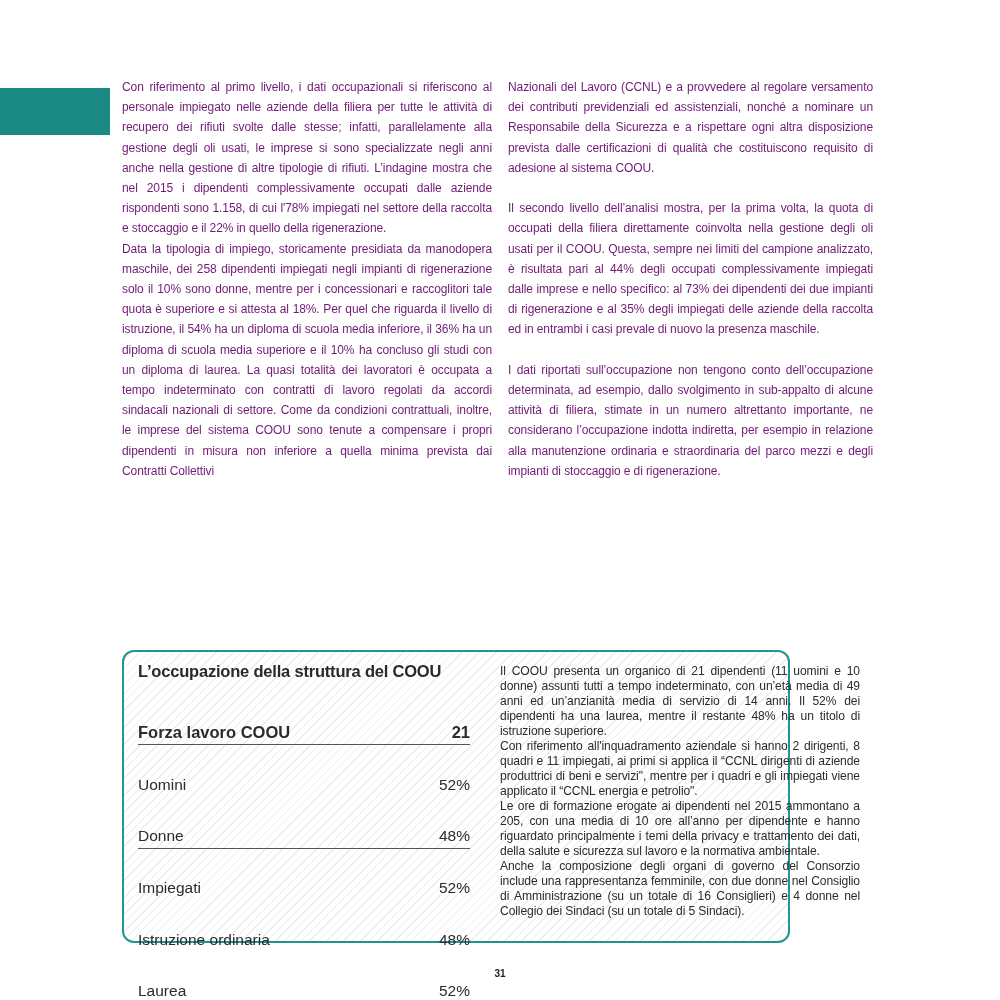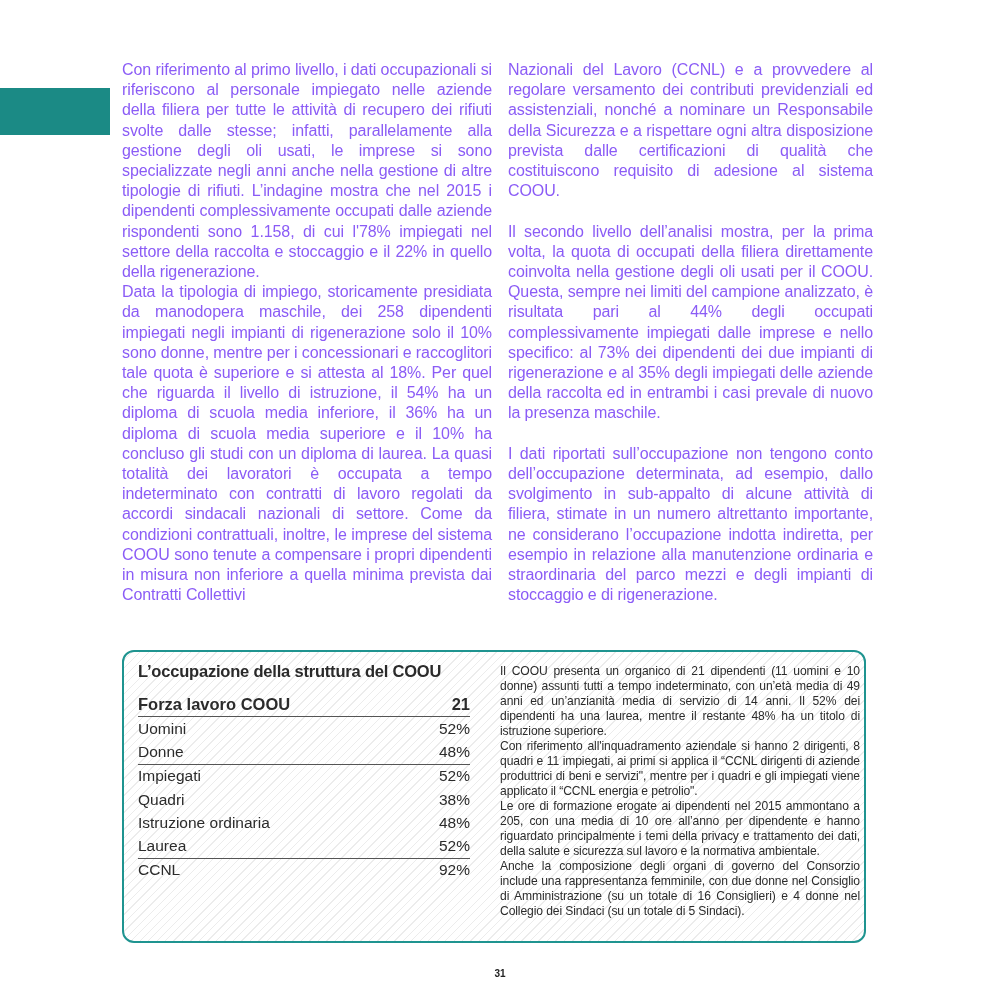--- a/index.html
+++ b/index.html
@@ -6,47 +6,48 @@
     body {
       width: 1000px; height: 1000px; position: relative; overflow: hidden;
       background: #ffffff; color: #2b2b2b;
       font-family: "Liberation Sans", sans-serif;
     }
     .teal-block {
       position: absolute; left: 0; top: 88px; width: 110px; height: 47px;
       background: #1b8a85;
     }
     .col {
-      position: absolute; top: 60px; width: 370px;
-      font-size: 16px; line-height: 20.2px; text-align: justify;
-      color: #8b5cf6; letter-spacing: -0.1px;
+      position: absolute; top: 77px; width: 370px;
+      font-size: 12px; line-height: 20.2px; text-align: justify;
+      color: #701a75; letter-spacing: -0.1px;
     }
     .col p { margin: 0; }
     .col p.gap { margin-top: 20.2px; }
     #col-left { left: 122px; }
     #col-right { left: 508px; width: 365px; }
 
     .box {
-      position: absolute; left: 122px; top: 650px; width: 744px; height: 293px;
+      position: absolute; left: 122px; top: 650px; width: 668px; height: 293px;
       border: 2px solid #1f9490; border-radius: 12px;
       background-color: #ffffff;
       background-image: repeating-linear-gradient(135deg, #ffffff 0px, #ffffff 5px, #ececec 5px, #ececec 6px);
       box-sizing: border-box;
     }
     .box-title {
       position: absolute; left: 14px; top: 10px;
       font-size: 16.5px; font-weight: bold; color: #2a2a2a; letter-spacing: -0.2px;
     }
     .table {
       position: absolute; left: 14px; top: 40px; width: 332px;
       font-size: 15.5px; color: #2b2b2b;
     }
     .trow {
       display: flex; justify-content: space-between; align-items: center;
       height: 23.3px;
+      margin-top: 28px;
     }
     .trow.header { font-weight: bold; font-size: 16.5px; height: 24px; }
     .trow.sep { border-bottom: 1.5px solid #555; }
     .box-text {
       position: absolute; left: 376px; top: 12px; width: 360px;
       font-size: 12.1px; line-height: 15px; color: #2b2b2b; text-align: justify;
       letter-spacing: -0.1px;
     }
     .box-text p { margin: 0; }
     .page-num {
@@ -84,24 +85,20 @@
     </div>
     <div class="trow sep">
       <span>Donne</span>
       <span>48%</span>
     </div>
     <div class="trow">
       <span>Impiegati</span>
       <span>52%</span>
     </div>
     <div class="trow">
-      <span>Quadri</span>
-      <span>38%</span>
-    </div>
-    <div class="trow">
       <span>Istruzione ordinaria</span>
       <span>48%</span>
     </div>
     <div class="trow sep">
       <span>Laurea</span>
       <span>52%</span>
     </div>
     <div class="trow">
       <span>CCNL</span>
       <span>92%</span>

